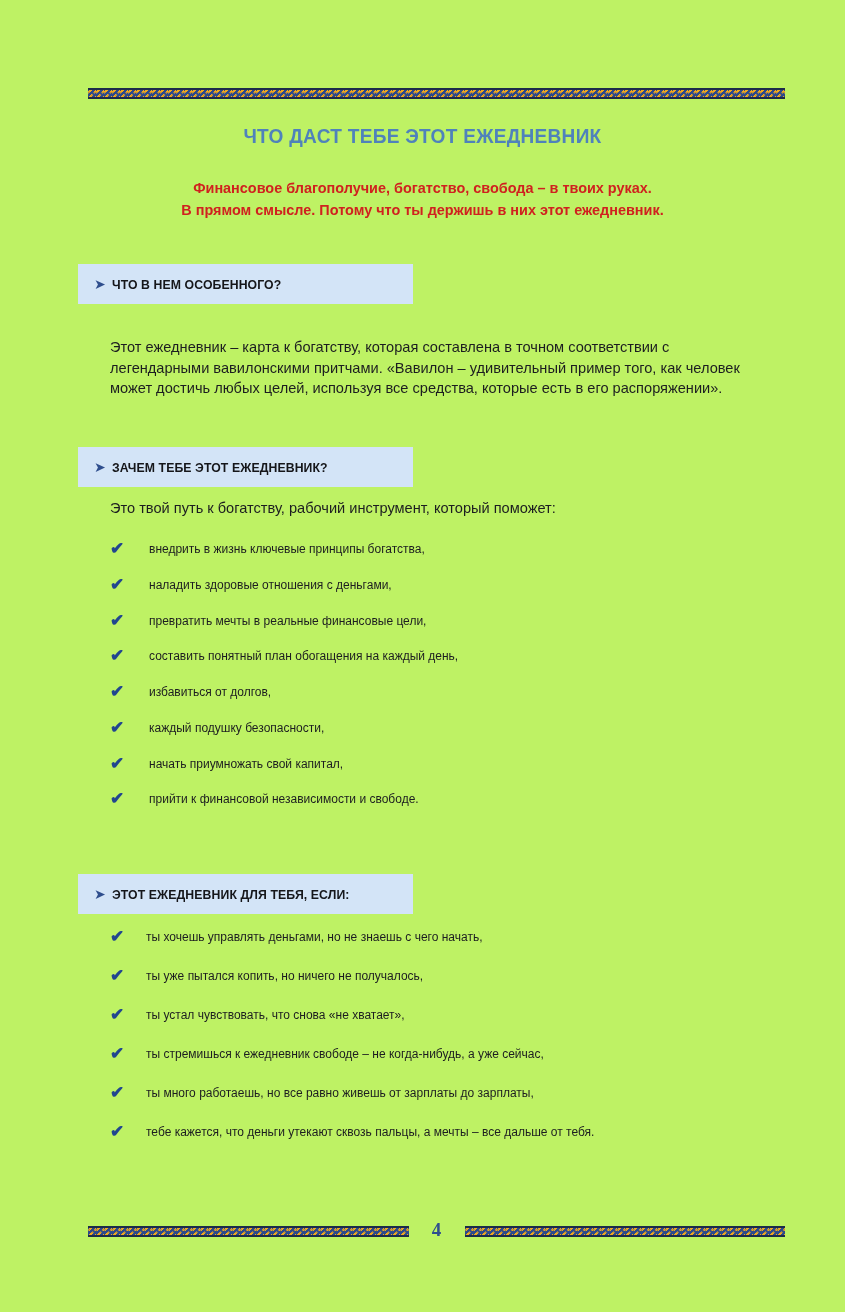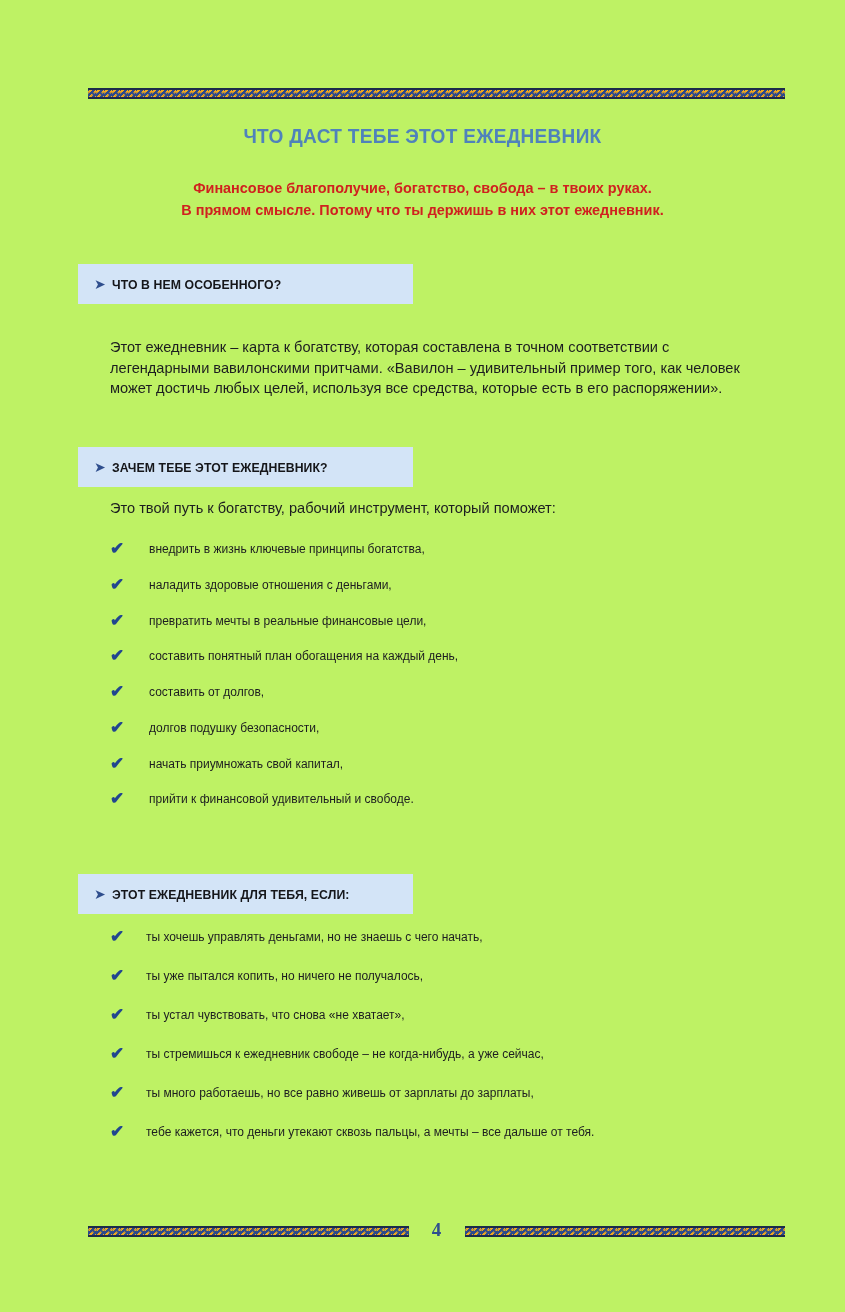--- a/index.html
+++ b/index.html
@@ -235,33 +235,33 @@
     <div class="check-item">
       <span class="check-icon">✔</span>
       <span class="check-text">превратить мечты в реальные финансовые цели,</span>
     </div>
     <div class="check-item">
       <span class="check-icon">✔</span>
       <span class="check-text">составить понятный план обогащения на каждый день,</span>
     </div>
     <div class="check-item">
       <span class="check-icon">✔</span>
-      <span class="check-text">составить от долгов,</span>
-    </div>
-    <div class="check-item">
-      <span class="check-icon">✔</span>
-      <span class="check-text">долгов подушку безопасности,</span>
+      <span class="check-text">избавиться от долгов,</span>
+    </div>
+    <div class="check-item">
+      <span class="check-icon">✔</span>
+      <span class="check-text">каждый подушку безопасности,</span>
     </div>
     <div class="check-item">
       <span class="check-icon">✔</span>
       <span class="check-text">начать приумножать свой капитал,</span>
     </div>
     <div class="check-item">
       <span class="check-icon">✔</span>
-      <span class="check-text">прийти к финансовой удивительный и свободе.</span>
+      <span class="check-text">прийти к финансовой независимости и свободе.</span>
     </div>
   </div>
 
   <div class="section-head" id="head-3">
     <span class="arrow-icon">➤</span>
     <span class="head-label">ЭТОТ ЕЖЕДНЕВНИК ДЛЯ ТЕБЯ, ЕСЛИ:</span>
   </div>
 
   <div class="check-list" id="list-forme">
     <div class="check-item">

